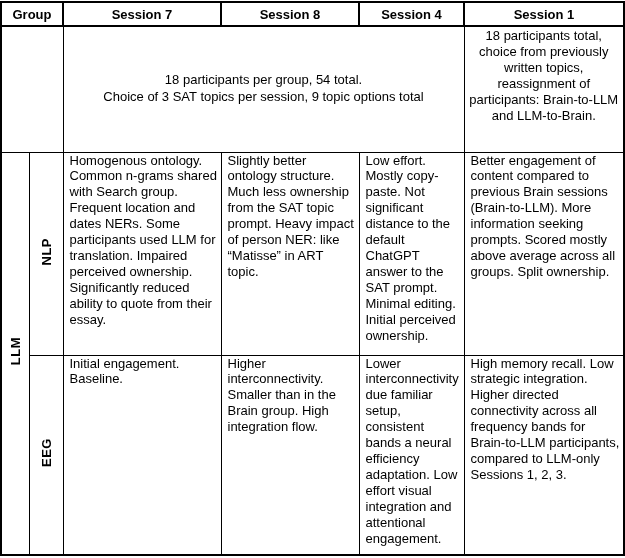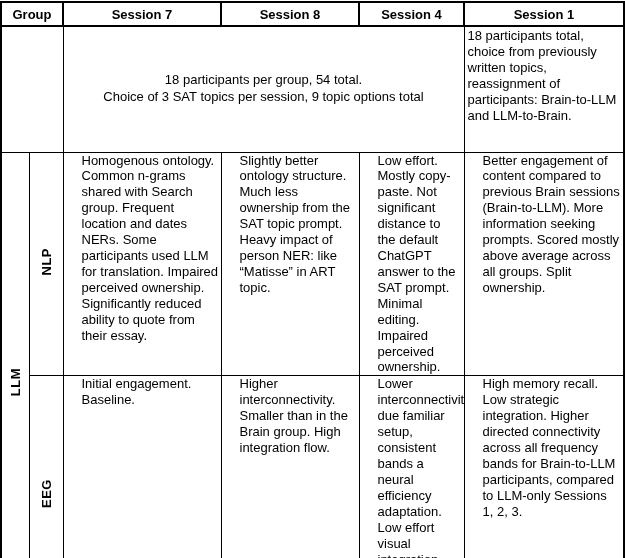--- a/index.html
+++ b/index.html
@@ -36,35 +36,35 @@
     vertical-align: middle;
     padding: 2px 1px;
     color: #000;
   }
   td.cell {
     font-size: 13px;
     line-height: 1.225;
     color: #000;
     vertical-align: top;
     text-align: left;
-    padding: 0 2px 0 18px;
+    padding: 0 2px 0 6px;
     margin-top: 32px;
   }
   td.setup-span {
     font-size: 13px;
     line-height: 1.3;
     text-align: center;
     vertical-align: middle;
     white-space: pre-line;
     padding: 8px 4px;
   }
   td.setup-s4 {
     font-size: 13px;
     line-height: 1.225;
-    text-align: left;
+    text-align: center;
     vertical-align: top;
     padding: 1px 3px;
   }
   td.vlabel {
     text-align: center;
     vertical-align: middle;
     padding: 0;
   }
   td.vlabel .vtext {
     display: inline-block;
@@ -111,21 +111,21 @@
 
       <tr class="r-nlp">
         <td class="vlabel" rowspan="2">
           <span class="vtext">LLM</span>
         </td>
         <td class="vlabel">
           <span class="vtext">NLP</span>
         </td>
         <td class="cell">Homogenous ontology. Common n-grams shared with Search group. Frequent location and dates NERs. Some participants used LLM for translation. Impaired perceived ownership. Significantly reduced ability to quote from their essay.</td>
         <td class="cell">Slightly better ontology structure. Much less ownership from the SAT topic prompt. Heavy impact of person NER: like “Matisse” in ART topic.</td>
-        <td class="cell">Low effort. Mostly copy-paste. Not significant distance to the default ChatGPT answer to the SAT prompt. Minimal editing. Impaired perceived ownership.</td>
+        <td class="cell">Low effort. Mostly copy-paste. Not significant distance to the default ChatGPT answer to the SAT prompt. Minimal editing. Initial perceived ownership.</td>
         <td class="cell">Better engagement of content compared to previous Brain sessions (Brain-to-LLM). More information seeking prompts. Scored mostly above average across all groups. Split ownership.</td>
       </tr>
 
       <tr class="r-eeg">
         <td class="vlabel">
           <span class="vtext">EEG</span>
         </td>
         <td class="cell">Initial engagement. Baseline.</td>
         <td class="cell">Higher interconnectivity. Smaller than in the Brain group. High integration flow.</td>
         <td class="cell">Lower interconnectivity due familiar setup, consistent bands a neural efficiency adaptation. Low effort visual integration and attentional engagement.</td>

